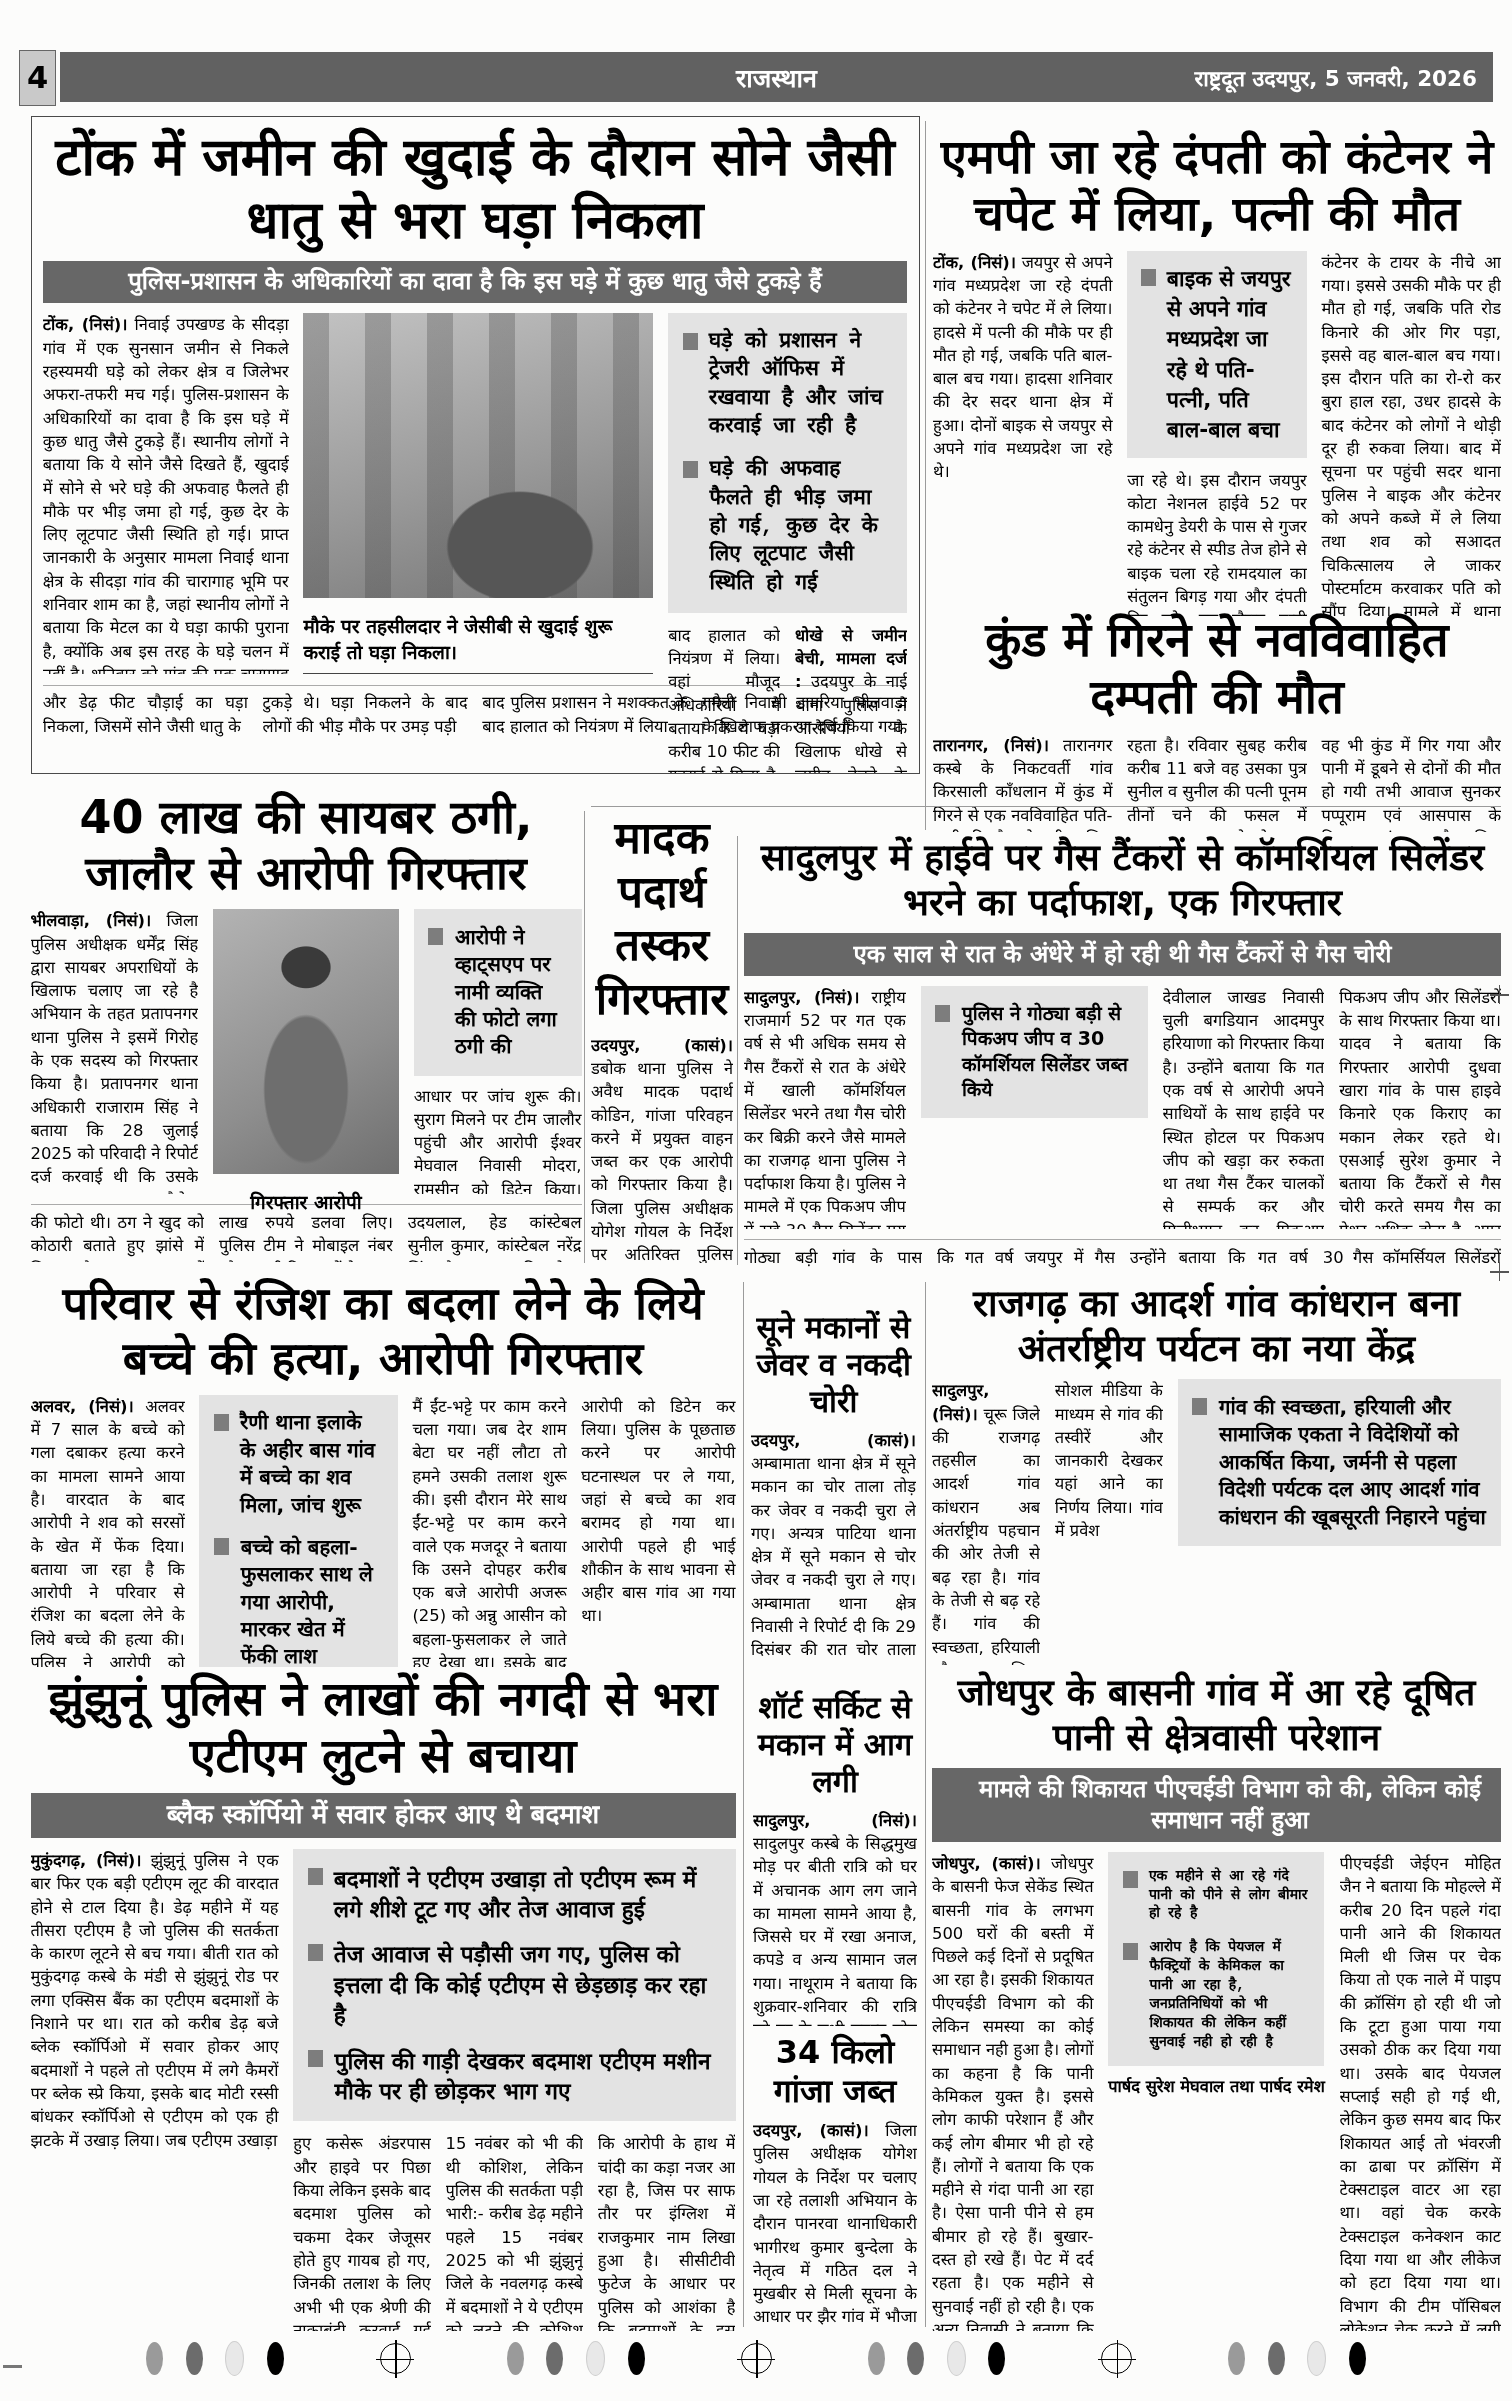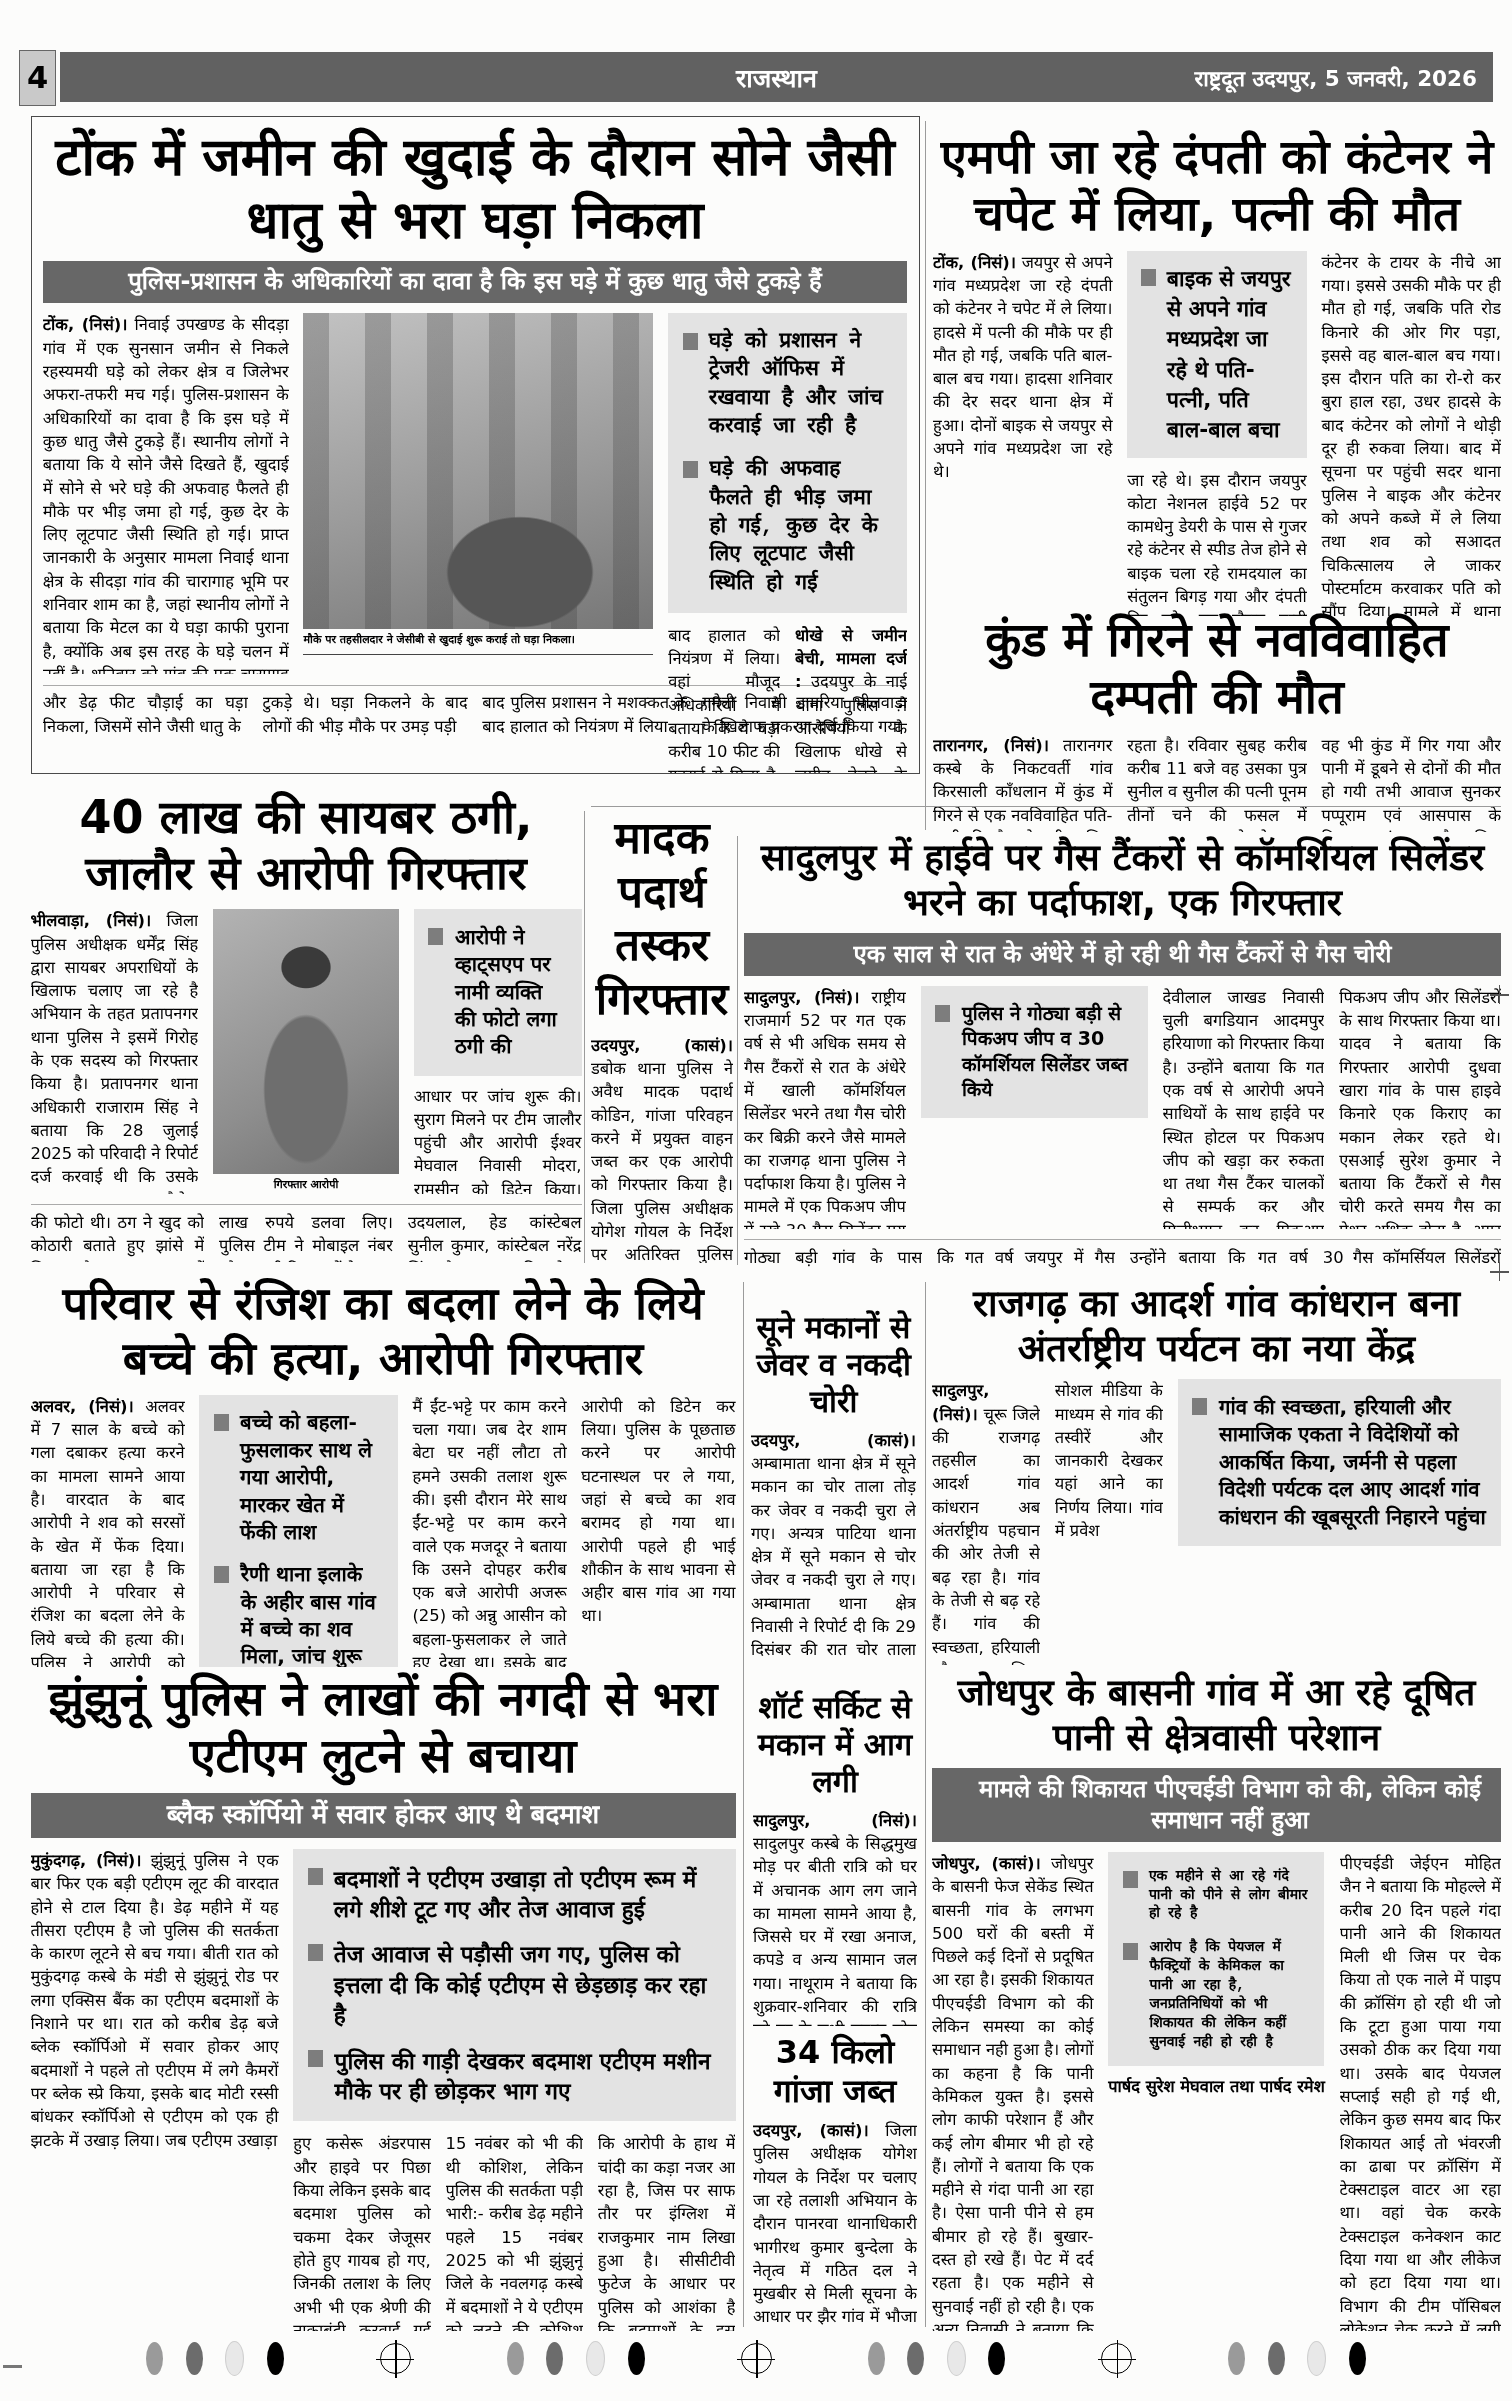--- a/index.html
+++ b/index.html
@@ -19,21 +19,21 @@
   .body{font-size:16.4px;line-height:1.42;text-align:justify;}
   .dl{font-weight:bold;}
   .row{display:flex;gap:14.7px;}
   .col{flex:1;overflow:hidden;}
   .gbar{background:#676767;color:#fff;font-weight:bold;text-align:center;
         padding:5.6px 9px;line-height:1.3;}
   .bbox{background:#e3e3e3;padding:14.7px 14.7px;}
   .bi{display:flex;gap:11.3px;font-weight:bold;line-height:1.35;margin-bottom:14.7px;}
   .bi:last-child{margin-bottom:0;gap:12px;}
   .sq{flex:none;width:14.7px;height:17px;background:#7d7d7d;margin-top:4.5px;}
-  .cap{font-weight:bold;font-size:11px;margin-top:2px;text-align:left;
+  .cap{font-weight:bold;font-size:19px;margin-top:15px;text-align:left;
        border-bottom:1.1px solid #444;padding-bottom:8px;}
   .photo{background:linear-gradient(160deg,#bdbdbd 0%,#9d9d9d 45%,#7e7e7e 100%);}
   .strip{margin-top:10.2px;border-top:0.6px solid #aaa;padding-top:5.6px;}
   .vrule{position:absolute;width:1.1px;background:#9b9b9b;}
   .hrule{position:absolute;height:1.1px;background:#9b9b9b;}
   
   .a1{left:30.5px;top:116px;width:889px;height:658px;border:1.1px solid #4a4a4a;padding:9px 11.3px;box-sizing:border-box;}
   .a1 .hl{font-size:52px;}
   .a1sub{font-size:24px;margin:2.3px 0 10.2px 0;}
   .a1row{height:361px;}
@@ -263,25 +263,25 @@
   <section class="art a7">
     <h1 class="hl">परिवार से रंजिश का बदला लेने के लिये बच्चे की हत्या, आरोपी गिरफ्तार</h1>
     <div class="row">
       <div class="col body">
         <b class="dl">अलवर, (निसं)।</b>
         <span>अलवर में 7 साल के बच्चे को गला दबाकर हत्या करने का मामला सामने आया है। वारदात के बाद आरोपी ने शव को सरसों के खेत में फेंक दिया। बताया जा रहा है कि आरोपी ने परिवार से रंजिश का बदला लेने के लिये बच्चे की हत्या की। पुलिस ने आरोपी को पीड़ित परिवार की रिपोर्ट पर गिरफ्तार कर लिया। पुलिस ने हत्या का मामला दर्ज कर जांच शुरू की। मृतक अन्नु आसीन के पिता फखरू ने बताया कि मैं शनिवार दोपहर दवा</span>
       </div>
       <div class="bbox">
         <div class="bi">
             <span class="sq"></span>
-            <span>बच्चे को बहला-फुसलाकर साथ ले गया आरोपी, मारकर खेत में फेंकी लाश</span>
+            <span>रैणी थाना इलाके के अहीर बास गांव में बच्चे का शव मिला, जांच शुरू</span>
           </div>
         <div class="bi">
             <span class="sq"></span>
-            <span>रैणी थाना इलाके के अहीर बास गांव में बच्चे का शव मिला, जांच शुरू</span>
+            <span>बच्चे को बहला-फुसलाकर साथ ले गया आरोपी, मारकर खेत में फेंकी लाश</span>
           </div>
       </div>
       <div class="col body">मैं ईंट-भट्टे पर काम करने चला गया। जब देर शाम बेटा घर नहीं लौटा तो हमने उसकी तलाश शुरू की। इसी दौरान मेरे साथ ईंट-भट्टे पर काम करने वाले एक मजदूर ने बताया कि उसने दोपहर करीब एक बजे आरोपी अजरू (25) को अन्नु आसीन को बहला-फुसलाकर ले जाते हुए देखा था। इसके बाद हमने अजरू को पकड़ लिया। वह नशे की हालत में था।</div>
       <div class="col body">आरोपी को डिटेन कर लिया। पुलिस के पूछताछ करने पर आरोपी घटनास्थल पर ले गया, जहां से बच्चे का शव बरामद हो गया था। आरोपी पहले ही भाई शौकीन के साथ भावना से अहीर बास गांव आ गया था।</div>
     </div>
   </section>
 
   <section class="art a8">
     <h1 class="hl">सूने मकानों से जेवर व नकदी चोरी</h1>
     <div class="body">

